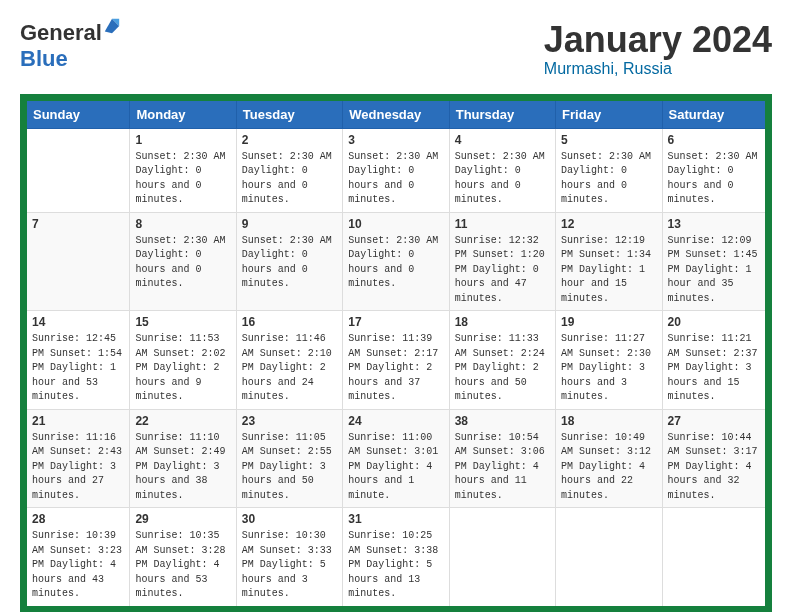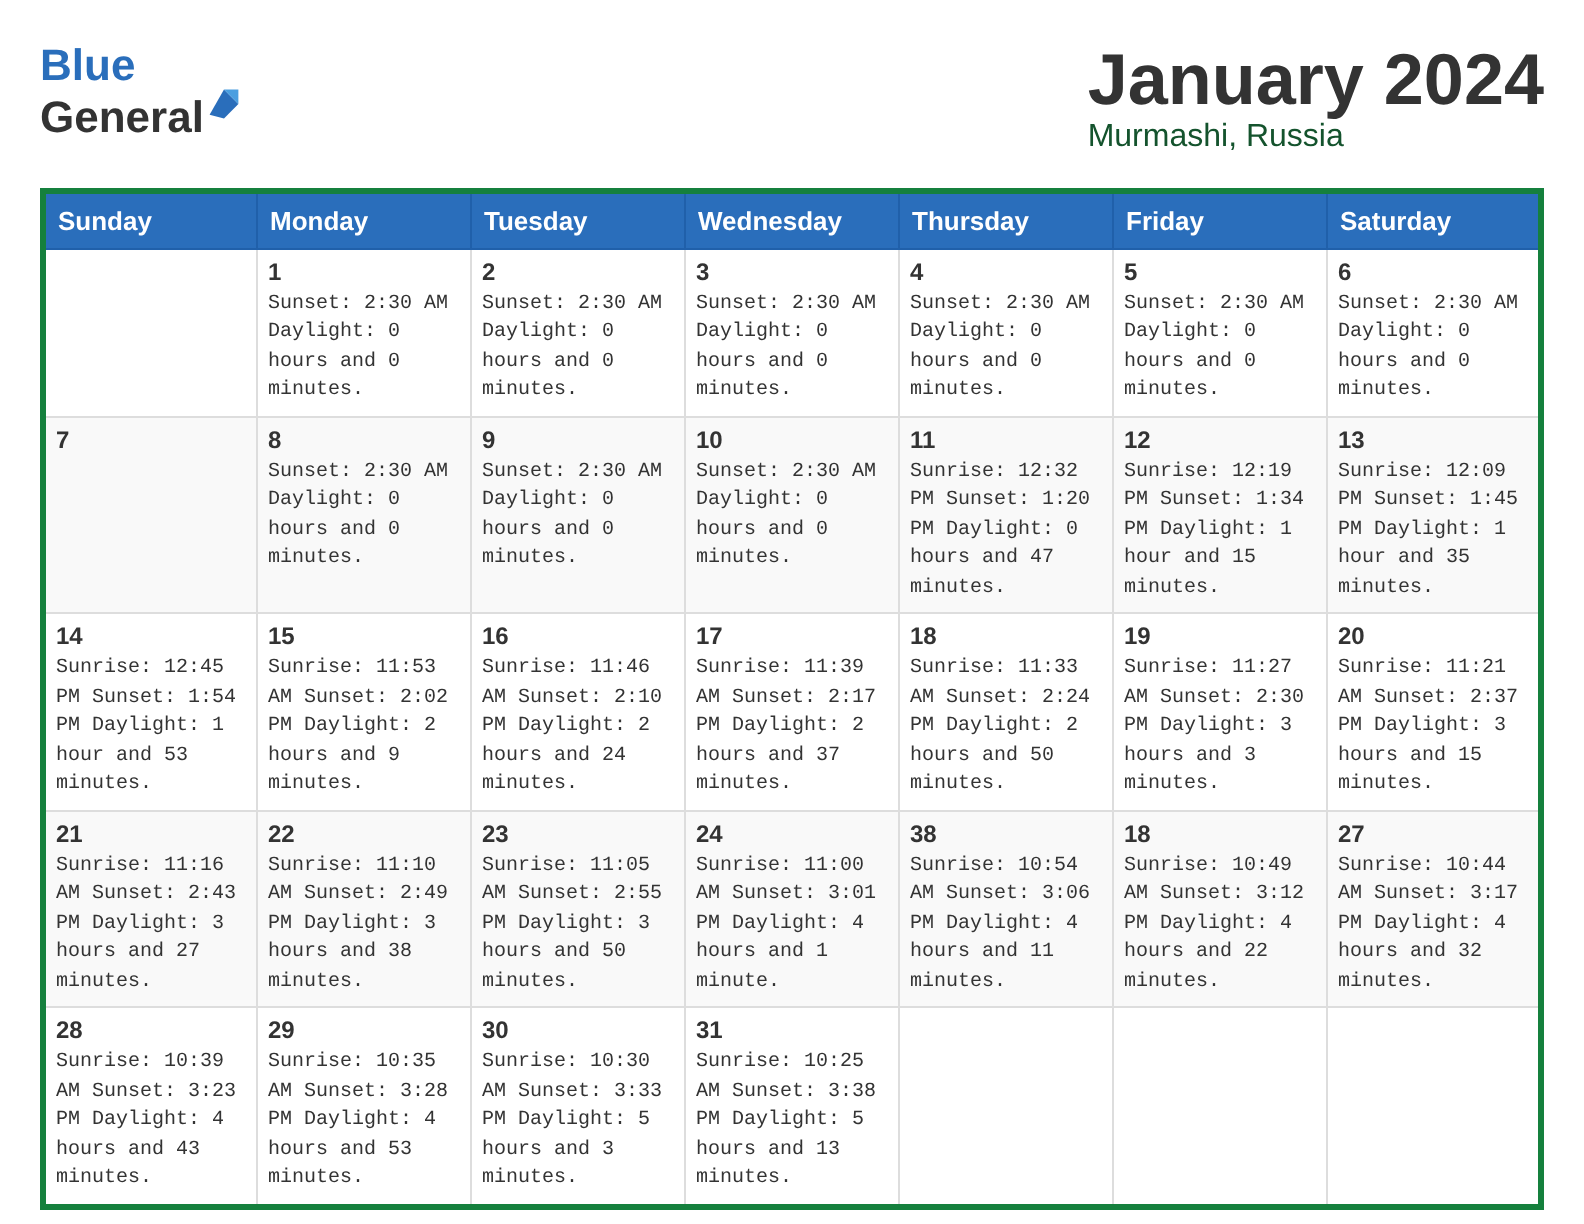--- a/index.html
+++ b/index.html
@@ -37,26 +37,26 @@
       text-align: left;
     }
     .month-title {
       font-size: 36px;
       font-weight: bold;
       color: #333;
       line-height: 1.1;
     }
     .location {
       font-size: 16px;
-      color: #14532d;
+      color: #0369a1;
     }
     .calendar {
       width: 100%;
       border-collapse: collapse;
-      border: 3px solid #15803d;
+      border: 7px solid #15803d;
     }
     .calendar th {
       background-color: #2a6ebb;
       color: #fff;
       font-size: 13px;
       font-weight: bold;
       padding: 6px 6px;
       text-align: left;
       border: 1px solid #2060aa;
     }
@@ -89,29 +89,29 @@
       background: #f5f5f5;
     }
   </style>
 </head>
 <body>
 
 <div class="page">
   <div class="header">
     <div class="logo">
       <div>
-        <div>
-          <span class="logo-blue" style="font-size:22px;font-weight:bold;color:#2a6ebb;">Blue</span>
-        </div>
         <div style="display:flex; align-items:center;">
           <span class="logo-general" style="font-size:22px;font-weight:bold;color:#333;">General</span>
           <svg class="logo-icon" viewBox="0 0 20 20" xmlns="http://www.w3.org/2000/svg" style="margin-left:1px;margin-top:-14px;">
             <polygon points="2,16 10,2 18,10 10,18" fill="#2a6ebb"></polygon>
             <polygon points="10,2 18,10 18,2" fill="#4a9ee0"></polygon>
           </svg>
+        </div>
+        <div>
+          <span class="logo-blue" style="font-size:22px;font-weight:bold;color:#2a6ebb;">Blue</span>
         </div>
       </div>
     </div>
     <div class="title-block">
       <div class="month-title">January 2024</div>
       <div class="location">Murmashi, Russia</div>
     </div>
   </div>
 
   <table class="calendar">

